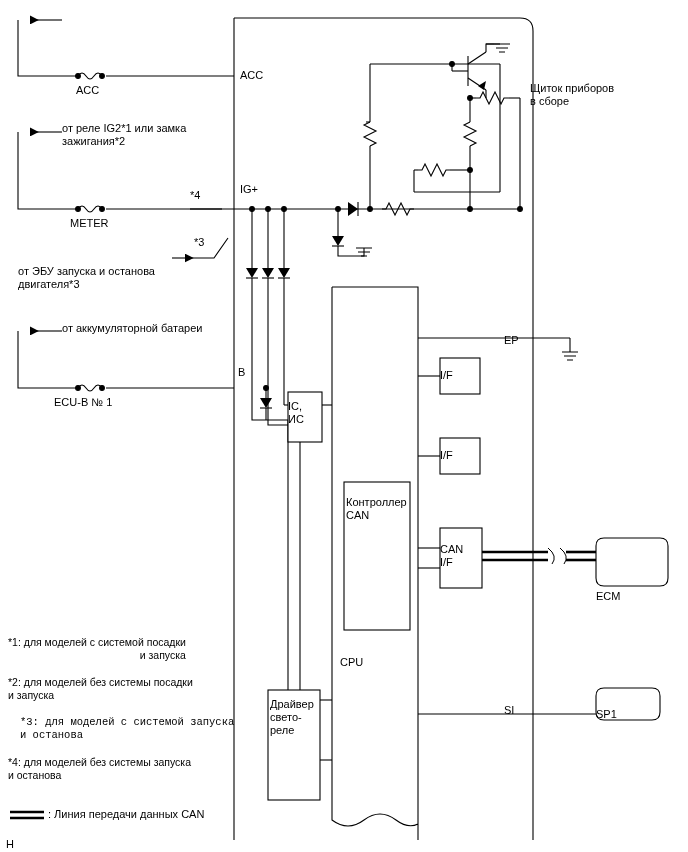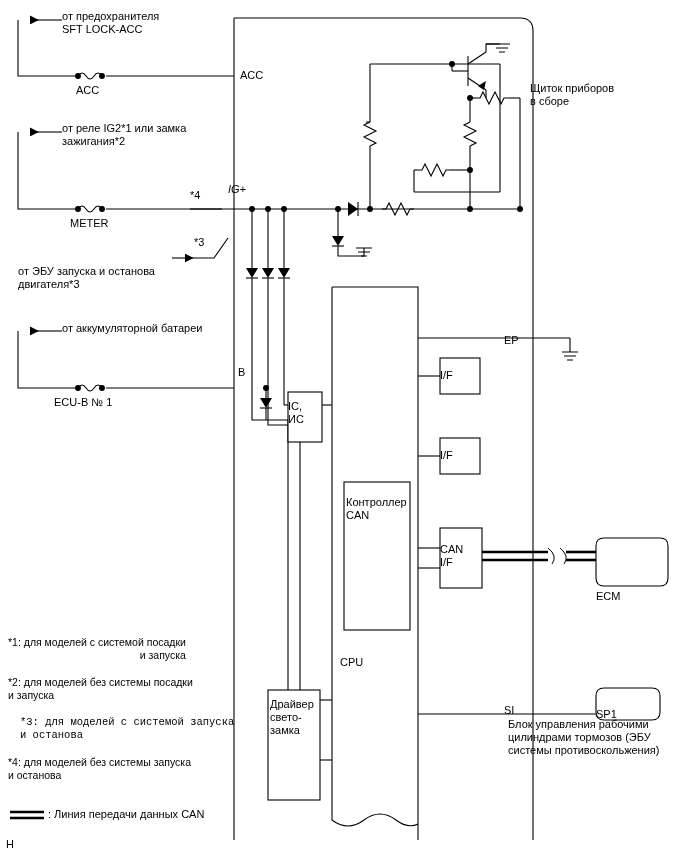--- a/index.html
+++ b/index.html
@@ -187,29 +187,27 @@
       <path d="M566,560 L596,560" stroke-width="2.6"></path>
       <path d="M548,548 q10,8 4,16" stroke-width="1"></path>
       <path d="M560,548 q10,8 4,16" stroke-width="1"></path>
 
       <path d="M10,812 L44,812" stroke-width="2.6"></path>
       <path d="M10,818 L44,818" stroke-width="2.6"></path>
 
     </g>
   </svg>
 
-  <div class="lbl" style="left:62px;top:10px;">от предохранителя
-SFT LOCK-ACC</div>
   <div class="lbl" style="left:76px;top:84px;">ACC</div>
   <div class="lbl" style="left:240px;top:69px;">ACC</div>
 
   <div class="lbl" style="left:62px;top:122px;">от реле IG2*1 или замка
 зажигания*2</div>
   <div class="lbl" style="left:70px;top:217px;">METER</div>
-  <div class="lbl" style="left:228px;top:183px;font-style:italic;">IG+</div>
+  <div class="lbl" style="left:240px;top:183px;">IG+</div>
   <div class="lbl" style="left:190px;top:189px;">*4</div>
   <div class="lbl" style="left:194px;top:236px;">*3</div>
 
   <div class="lbl" style="left:18px;top:249px;margin-top:16px;">от ЭБУ запуска и останова
 двигателя*3</div>
 
   <div class="lbl" style="left:62px;top:322px;">от аккумуляторной батареи</div>
   <div class="lbl" style="left:54px;top:396px;text-align:right;">ECU-B № 1</div>
   <div class="lbl" style="left:238px;top:366px;">B</div>
 
@@ -223,26 +221,23 @@
 ИС</div>
   <div class="boxlabel" style="left:440px;top:369px;width:40px;">I/F</div>
   <div class="boxlabel" style="left:440px;top:449px;width:40px;">I/F</div>
   <div class="boxlabel" style="left:440px;top:543px;width:42px;">CAN
 I/F</div>
   <div class="boxlabel" style="left:346px;top:496px;width:44px;text-align:left;">Контроллер
 CAN</div>
   <div class="boxlabel" style="left:340px;top:656px;width:72px;">CPU</div>
   <div class="boxlabel" style="left:270px;top:698px;width:50px;text-align:left;">Драйвер
 свето-
-замка</div>
+реле</div>
   <div class="boxlabel" style="left:596px;top:590px;width:72px;">ECM</div>
   <div class="boxlabel" style="left:596px;top:708px;width:64px;">SP1</div>
-  <div class="boxlabel small" style="left:508px;top:718px;width:180px;text-align:left;">Блок управления рабочими
-цилиндрами тормозов (ЭБУ
-системы противоскольжения)</div>
 
   <div class="lbl small" style="left:8px;top:636px;text-align:right;">*1: для моделей с системой посадки
 и запуска</div>
   <div class="lbl small" style="left:8px;top:676px;">*2: для моделей без системы посадки
 и запуска</div>
   <div class="lbl small" style="left:20px;top:716px;font-family:Liberation Mono, monospace;">*3: для моделей с системой запуска
 и останова</div>
   <div class="lbl small" style="left:8px;top:756px;">*4: для моделей без системы запуска
 и останова</div>
 

